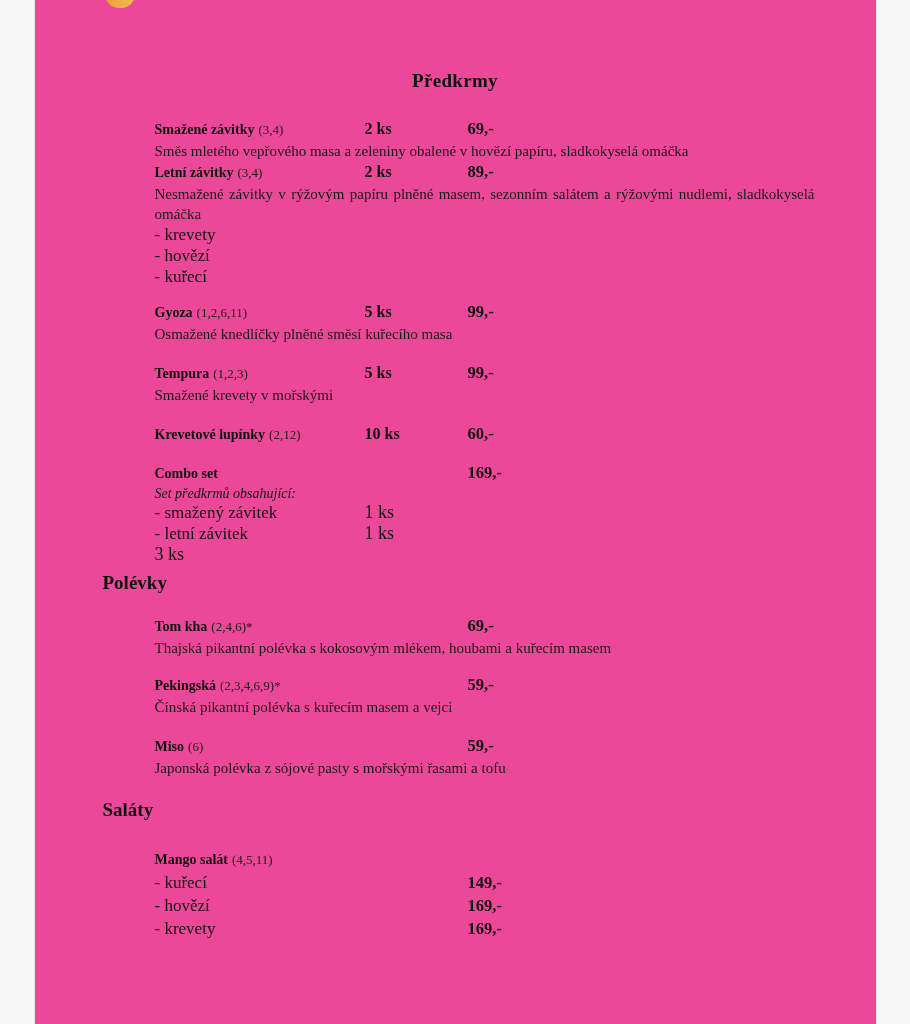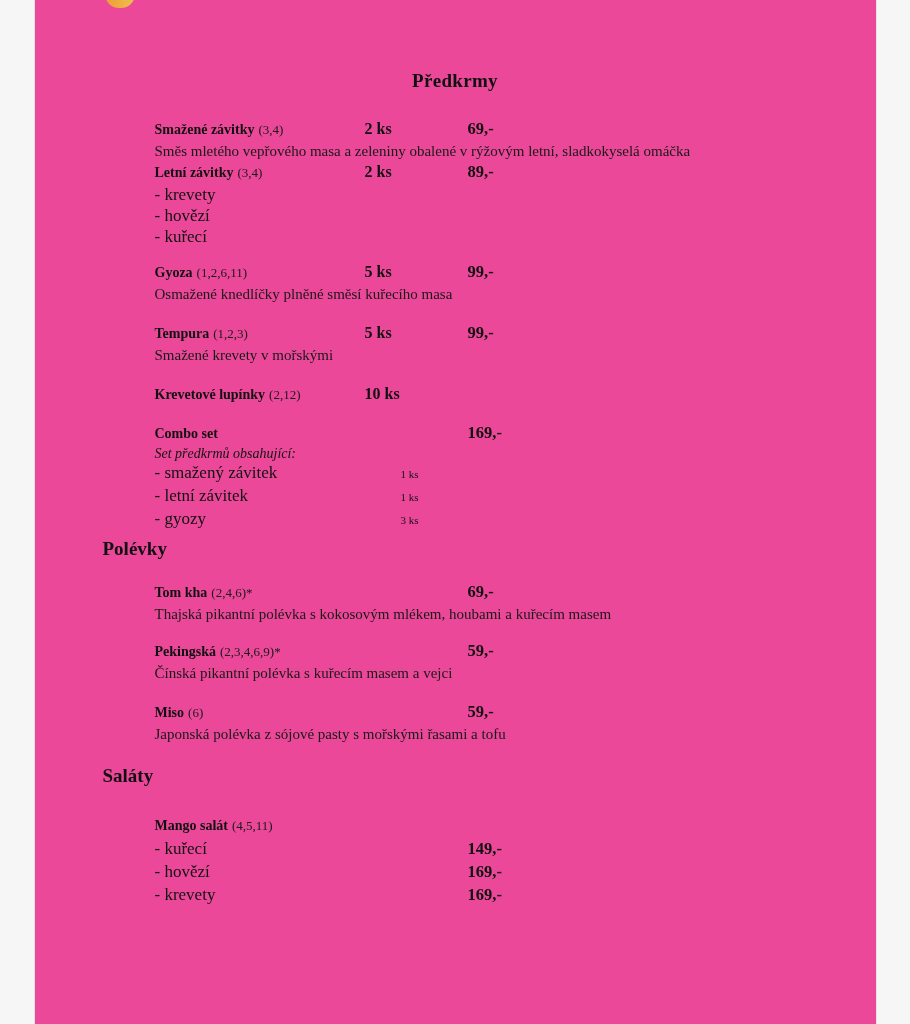--- a/index.html
+++ b/index.html
@@ -53,23 +53,23 @@
   .price { font-weight: bold; font-size: 16.5px; }
   .desc {
     font-size: 15px;
     line-height: 20px;
     max-width: 660px;
     color: #181818;
   }
   .desc.justify { text-align: justify; }
   .variant { font-size: 17px; line-height: 21px; }
   .combo-note { font-style: italic; font-size: 14px; line-height: 17px; }
-  .combo-row { line-height: 21px; gap: 36px; }
+  .combo-row { line-height: 21px; }
   .combo-label { font-size: 17px; font-weight: normal; }
-  .combo-qty { font-size: 11px; font-weight: normal; }
+  .combo-qty { font-size: 18px; font-weight: normal; }
   .choice-line { line-height: 24px; }
   .choice-prefix { font-size: 14.5px; }
   .choice-options { font-size: 17.5px; }
   .salad-row { line-height: 23px; }
   .salad-label { font-size: 17px; }
 </style>
 </head>
 <body>
 
 <div class="page">
@@ -79,32 +79,33 @@
 
   <div class="item" style="margin-top:26px">
     <div class="row">
       <div>
         <span class="name">Smažené závitky</span>
         <span class="allergens">(3,4)</span>
       </div>
       <div class="qty">2 ks</div>
       <div class="price">69,-</div>
     </div>
-    <div class="desc">Směs mletého vepřového masa a zeleniny obalené v rýžovým letní, sladkokyselá omáčka</div>
+    <div class="desc">Směs mletého vepřového masa a zeleniny obalené v hovězí papíru, sladkokyselá omáčka</div>
   </div>
 
   <div class="item" style="">
     <div class="row">
       <div>
         <span class="name">Letní závitky</span>
         <span class="allergens">(3,4)</span>
       </div>
       <div class="qty">2 ks</div>
       <div class="price">89,-</div>
     </div>
+    <div class="desc justify">Nesmažené závitky v rýžovým papíru plněné masem, sezonním salátem a rýžovými nudlemi, sladkokyselá omáčka</div>
     <div class="variant">- krevety</div>
     <div class="variant">- hovězí</div>
     <div class="variant">- kuřecí</div>
   </div>
 
   <div class="item" style="margin-top:14px">
     <div class="row">
       <div>
         <span class="name">Gyoza</span>
         <span class="allergens">(1,2,6,11)</span>
@@ -127,20 +128,21 @@
     <div class="desc">Smažené krevety v mořskými</div>
   </div>
 
   <div class="item" style="margin-top:18px">
     <div class="row">
       <div>
         <span class="name">Krevetové lupínky</span>
         <span class="allergens">(2,12)</span>
       </div>
       <div class="qty">10 ks</div>
+      <div class="price">60,-</div>
     </div>
   </div>
 
   <div class="item" style="margin-top:16px">
     <div class="row">
       <div>
         <span class="name">Combo set</span>
       </div>
       <div></div>
       <div class="price">169,-</div>
@@ -150,21 +152,20 @@
       <div class="combo-label">- smažený závitek</div>
       <div class="combo-qty">1 ks</div>
       <div></div>
     </div>
     <div class="row combo-row">
       <div class="combo-label">- letní závitek</div>
       <div class="combo-qty">1 ks</div>
       <div></div>
     </div>
     <div class="row combo-row">
-      <div class="combo-label">- gyozy</div>
       <div class="combo-qty">3 ks</div>
       <div></div>
     </div>
   </div>
 
   <h2 class="section-heading" style="margin-top:6px">Polévky</h2>
 
   <div class="item" style="margin-top:20px">
     <div class="row">
       <div>

